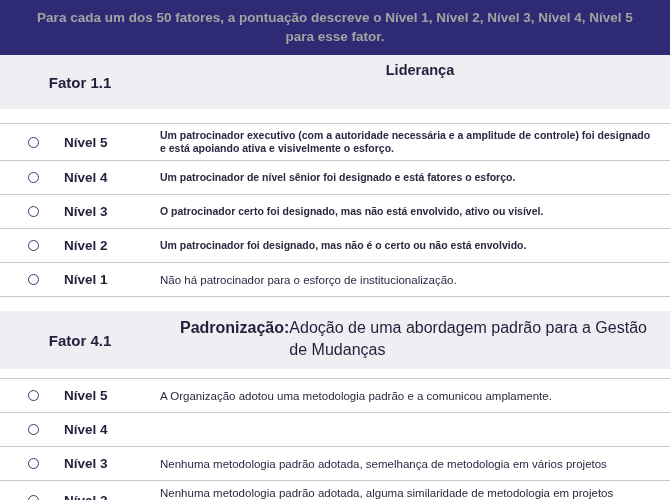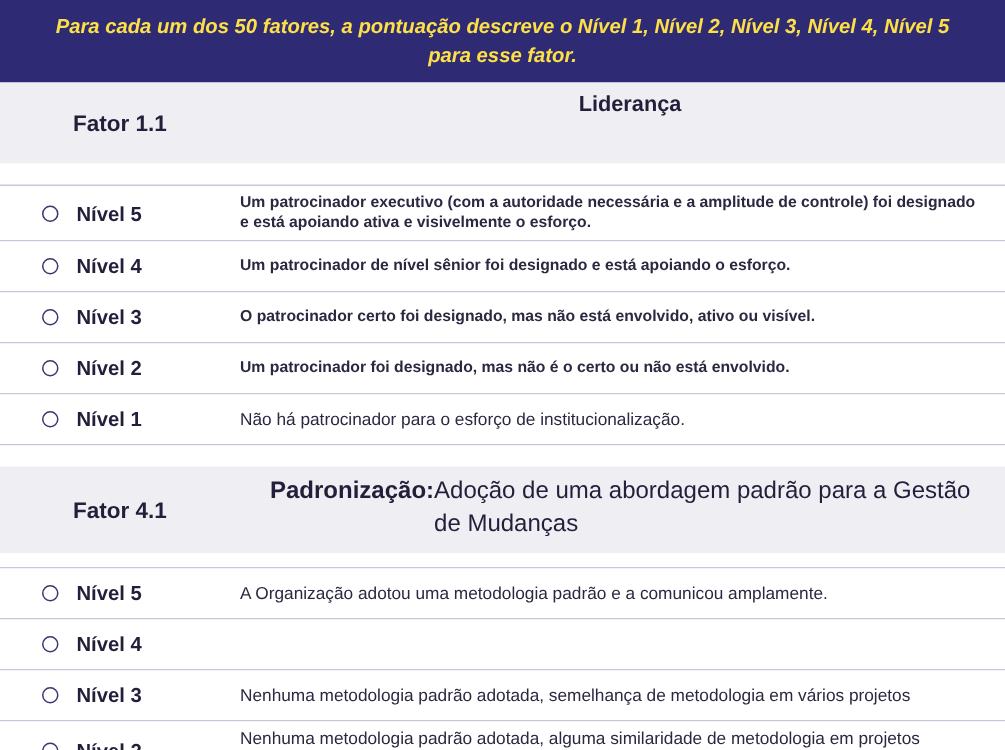--- a/index.html
+++ b/index.html
@@ -15,23 +15,22 @@
     color: #221f3a;
   }
   .page {
     width: 670px;
     height: 500px;
     position: relative;
   }
   
   .banner {
     background: #2e2a74;
-    color: #fde047;
+    color: #a3a3a3;
     text-align: center;
-    font-style: italic;
     font-weight: bold;
     font-size: 13.5px;
     line-height: 19px;
     padding: 8px 26px 9px 26px;
     box-sizing: border-box;
   }
   
   .factor {
     display: flex;
     align-items: stretch;
@@ -97,20 +96,21 @@
     height: 9px;
     border: 1.4px solid #3b3570;
     border-radius: 50%;
     display: inline-block;
     flex: 0 0 auto;
   }
   .level-name {
     font-size: 13.5px;
     font-weight: bold;
     color: #221f3a;
+    margin-left: 13px;
   }
   .level-desc {
     flex: 1 1 auto;
     display: flex;
     align-items: center;
     font-size: 10.5px;
     font-weight: bold;
     line-height: 13px;
     color: #2b2840;
     padding: 5px 14px 5px 0;
@@ -143,21 +143,21 @@
         <span class="radio"></span>
         <span class="level-name">Nível 5</span>
       </div>
       <div class="level-desc">Um patrocinador executivo (com a autoridade necessária e a amplitude de controle) foi designado e está apoiando ativa e visivelmente o esforço.</div>
     </div>
     <div class="level-row">
       <div class="level-label">
         <span class="radio"></span>
         <span class="level-name">Nível 4</span>
       </div>
-      <div class="level-desc">Um patrocinador de nível sênior foi designado e está apoiando o esforço.</div>
+      <div class="level-desc">Um patrocinador de nível sênior foi designado e está fatores o esforço.</div>
     </div>
     <div class="level-row">
       <div class="level-label">
         <span class="radio"></span>
         <span class="level-name">Nível 3</span>
       </div>
       <div class="level-desc">O patrocinador certo foi designado, mas não está envolvido, ativo ou visível.</div>
     </div>
     <div class="level-row">
       <div class="level-label">

